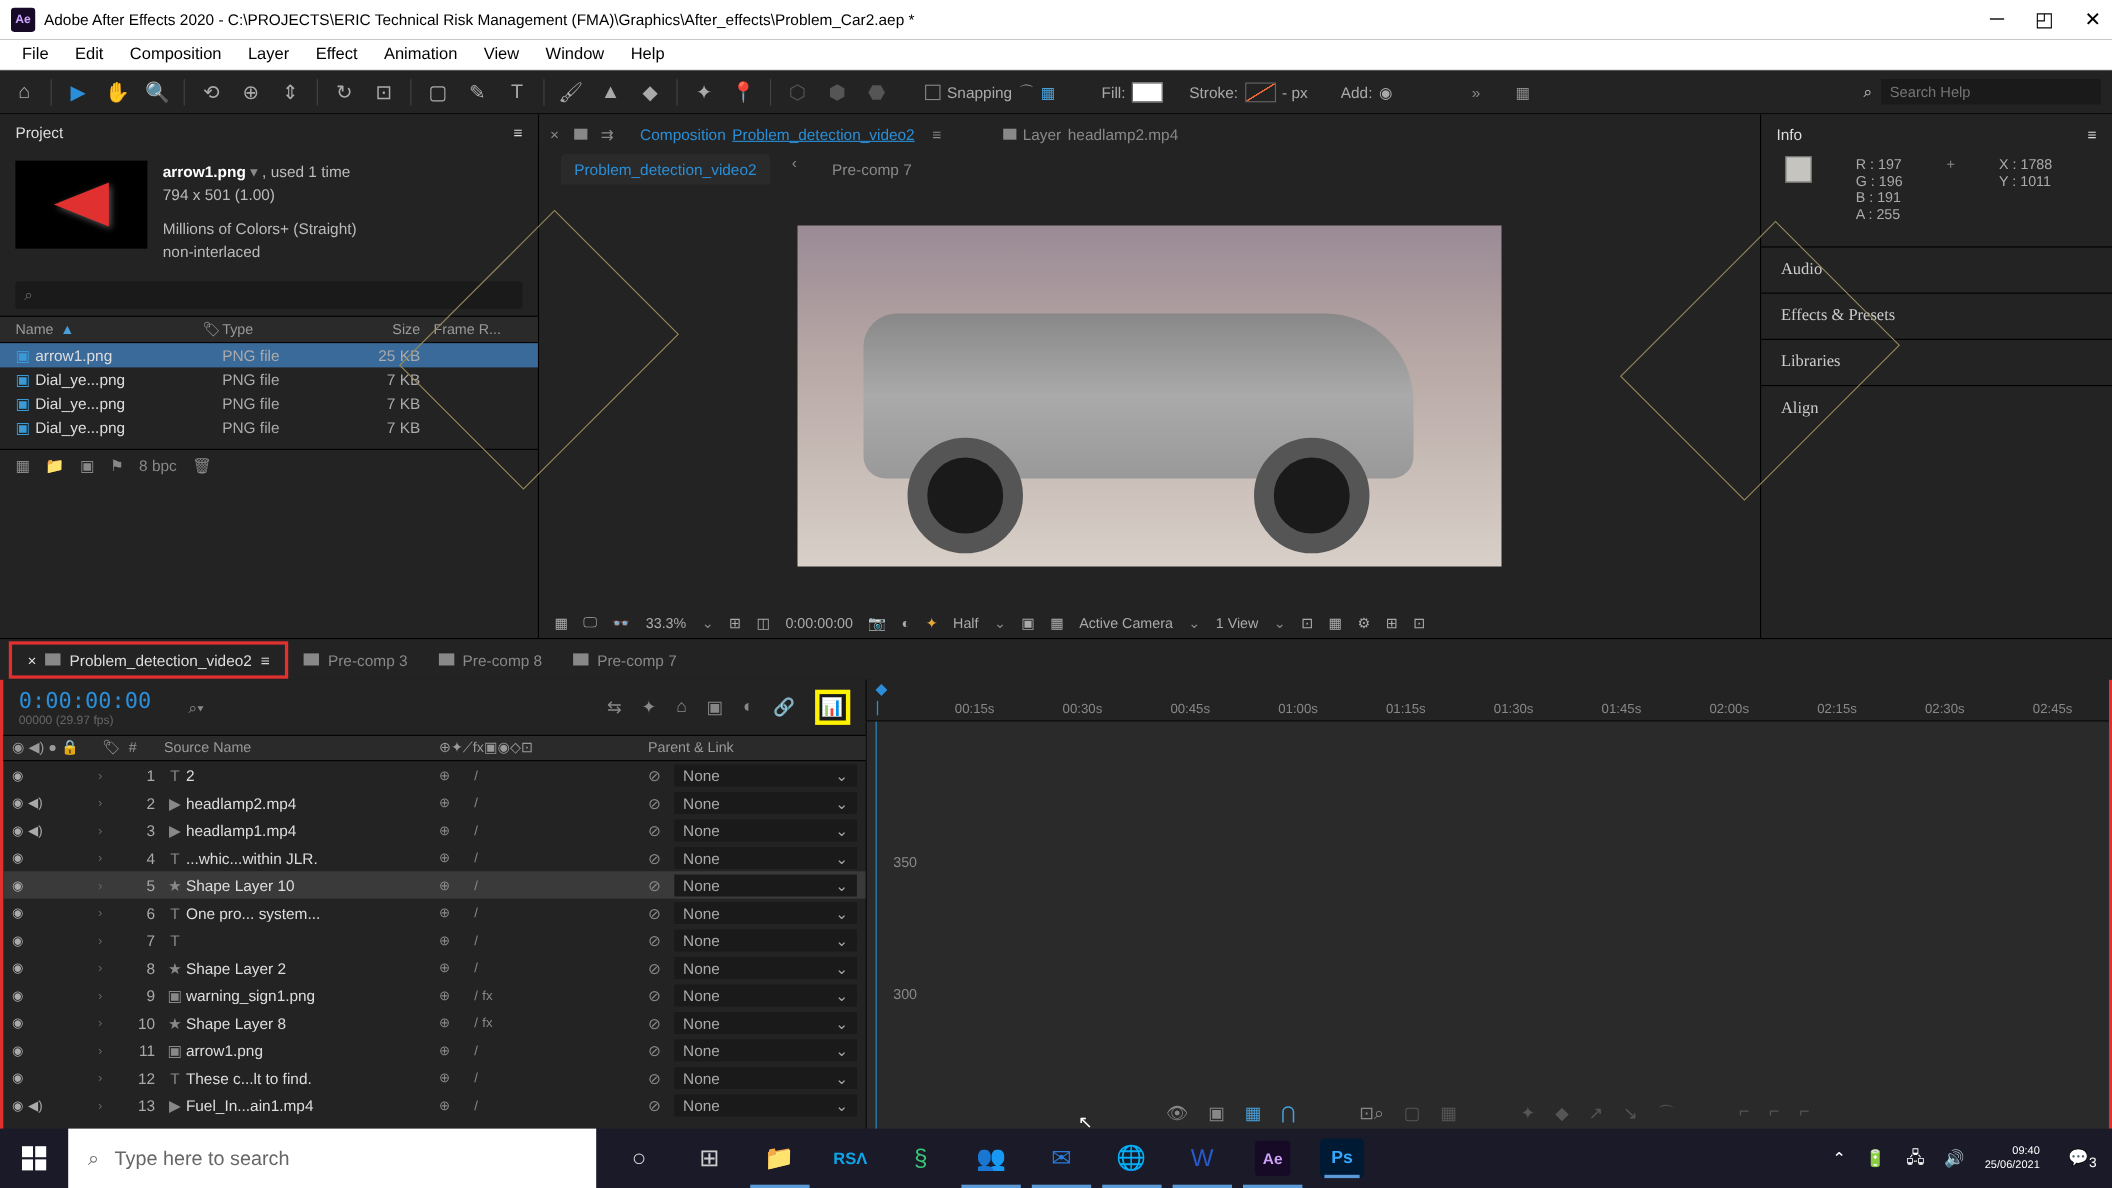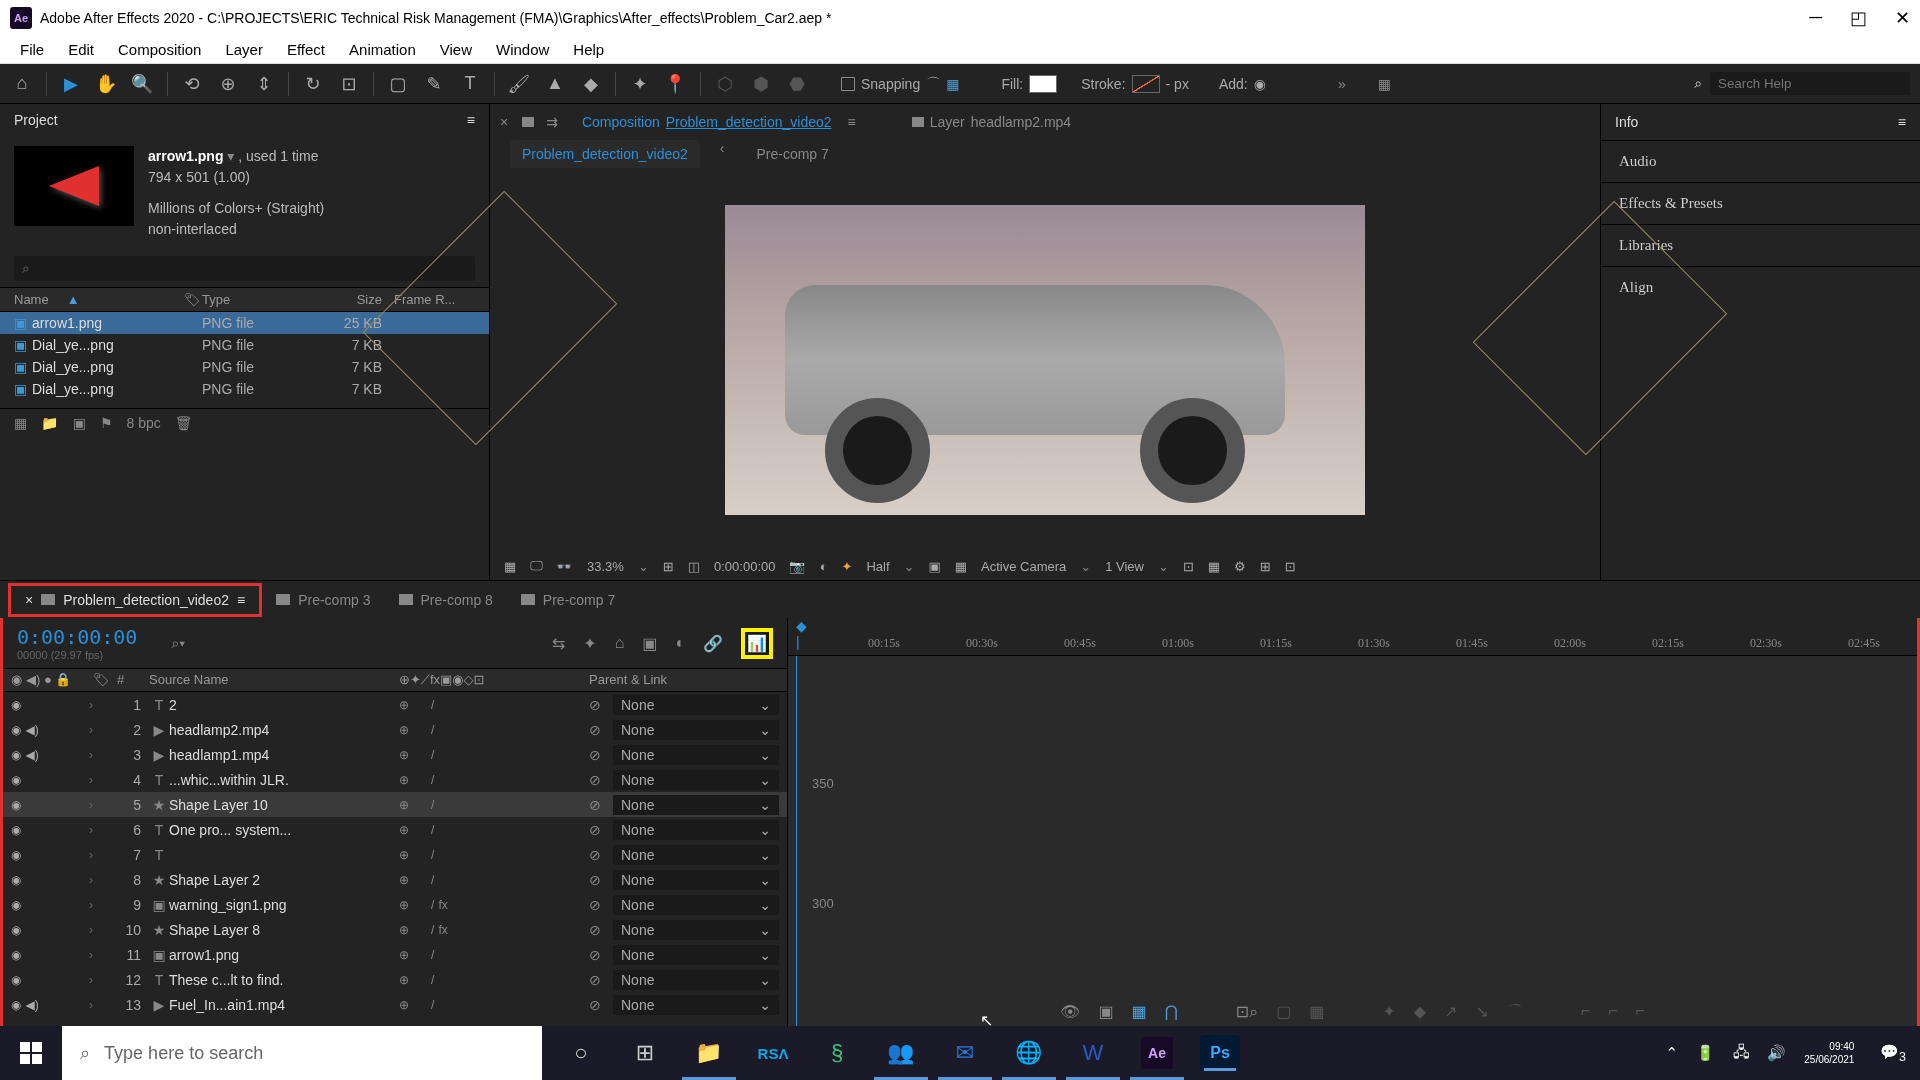--- a/index.html
+++ b/index.html
@@ -38,21 +38,21 @@
 
 
 .panel-header { background: #232323; padding: 8px 14px; display: flex; justify-content: space-between; color: #ddd; font-size: 14px; }
 .asset-preview { display: flex; padding: 10px 14px; gap: 14px; }
 .asset-thumb { width: 120px; height: 80px; background: #000; display: flex; align-items: center; justify-content: center; }
 .arrow-shape { width: 0; height: 0; border-top: 20px solid transparent; border-bottom: 20px solid transparent; border-right: 50px solid #e03030; filter: drop-shadow(2px 2px 3px #555); }
 .asset-info { color: #bbb; font-size: 14px; line-height: 1.5; }
 .asset-name { font-weight: bold; color: #fff; }
 .project-search { margin: 6px 14px; background: #1a1a1a; padding: 4px 8px; border-radius: 3px; color: #666; font-size: 14px; }
 .project-headers { display: flex; padding: 4px 14px; background: #2a2a2a; color: #999; font-size: 13px; border-top: 1px solid #000; border-bottom: 1px solid #000; }
-.ph-name { width: 170px; display: flex; align-items: center; gap: 18px; }
+.ph-name { width: 170px; display: flex; align-items: center; gap: 6px; }
 .ph-type { width: 100px; }
 .ph-size { width: 80px; text-align: right; }
 .ph-frame { flex: 1; padding-left: 12px; }
 .sort-icon { color: #4a9fd8; }
 .project-list { }
 .project-row { display: flex; padding: 3px 14px; align-items: center; font-size: 14px; }
 .project-row.selected { background: #3a6a9a; }
 .pr-icon { width: 18px; color: #3a9ad8; }
 .pr-name { width: 152px; color: #ddd; }
 .pr-label { width: 18px; }
@@ -128,21 +128,21 @@
 .tl-link { width: 24px; color: #888; }
 .tl-parent { flex: 1; display: flex; align-items: center; gap: 6px; }
 .tl-parent-sel { background: #1a1a1a; padding: 2px 8px; color: #aaa; flex: 1; display: flex; justify-content: space-between; }
 
 .tl-footer { padding: 4px 8px; display: flex; align-items: center; color: #888; font-size: 13px; border-top: 1px solid #000; }
 .toggle-switches { margin: 0 auto; }
 
 
 .tl-ruler { height: 38px; background: #232323; border-bottom: 1px solid #000; position: relative; display: flex; align-items: flex-end; padding: 0 12px; }
 .tl-playhead { position: absolute; left: 8px; top: 0; color: #2a8fd8; font-size: 14px; }
-.tl-tick { position: absolute; color: #888; font-size: 12px; bottom: 4px; font-family: Liberation Serif, serif; }
+.tl-tick { position: absolute; color: #888; font-size: 12px; bottom: 4px; }
 .tl-workarea { position: absolute; top: 42px; left: 8px; right: 8px; height: 16px; background: #444; }
 .tl-marker { position: absolute; top: 42px; left: 90px; width: 18px; height: 14px; background: #ccc; color: #333; font-size: 10px; text-align: center; }
 .tl-bar-track { position: absolute; top: 60px; left: 8px; right: 8px; height: 6px; background: #2a4a8a; }
 .tl-bar-seg { position: absolute; height: 100%; background: #3a6ad8; }
 
 .tl-graph { flex: 1; position: relative; background: #2a2a2a; }
 .tl-graph-cti { position: absolute; left: 8px; top: 0; bottom: 0; width: 1px; background: #2a8fd8; }
 .tl-graph-label { position: absolute; left: 24px; color: #888; font-size: 13px; }
 .tl-graph-controls { position: absolute; bottom: 6px; left: 0; right: 0; display: flex; justify-content: center; gap: 18px; color: #888; font-size: 16px; padding: 6px; }
 .tl-zoom { height: 20px; display: flex; align-items: center; padding: 0 14px; gap: 10px; color: #888; border-top: 1px solid #000; }
@@ -363,20 +363,34 @@
       <span class="vc-item">⊡</span>
     </div>
   </div>
 
   <div class="right-panels">
     <div class="info-panel">
       <div class="info-header">
         <span>Info</span>
         <span>≡</span>
       </div>
+      <div class="info-rgba">
+        <div class="color-swatch"></div>
+        <div>
+          <div>R : <span>197</span></div>
+          <div>G : <span>196</span></div>
+          <div>B : <span>191</span></div>
+          <div>A : <span>255</span></div>
+        </div>
+        <div style="color:#888">+</div>
+        <div>
+          <div>X : <span>1788</span></div>
+          <div>Y : <span>1011</span></div>
+        </div>
+      </div>
     </div>
     <div class="side-panel">Audio</div>
     <div class="side-panel">Effects &amp; Presets</div>
     <div class="side-panel">Libraries</div>
     <div class="side-panel">Align</div>
   </div>
 </div>
 
 <div class="timeline-tabs">
   <div class="tl-tab active">

